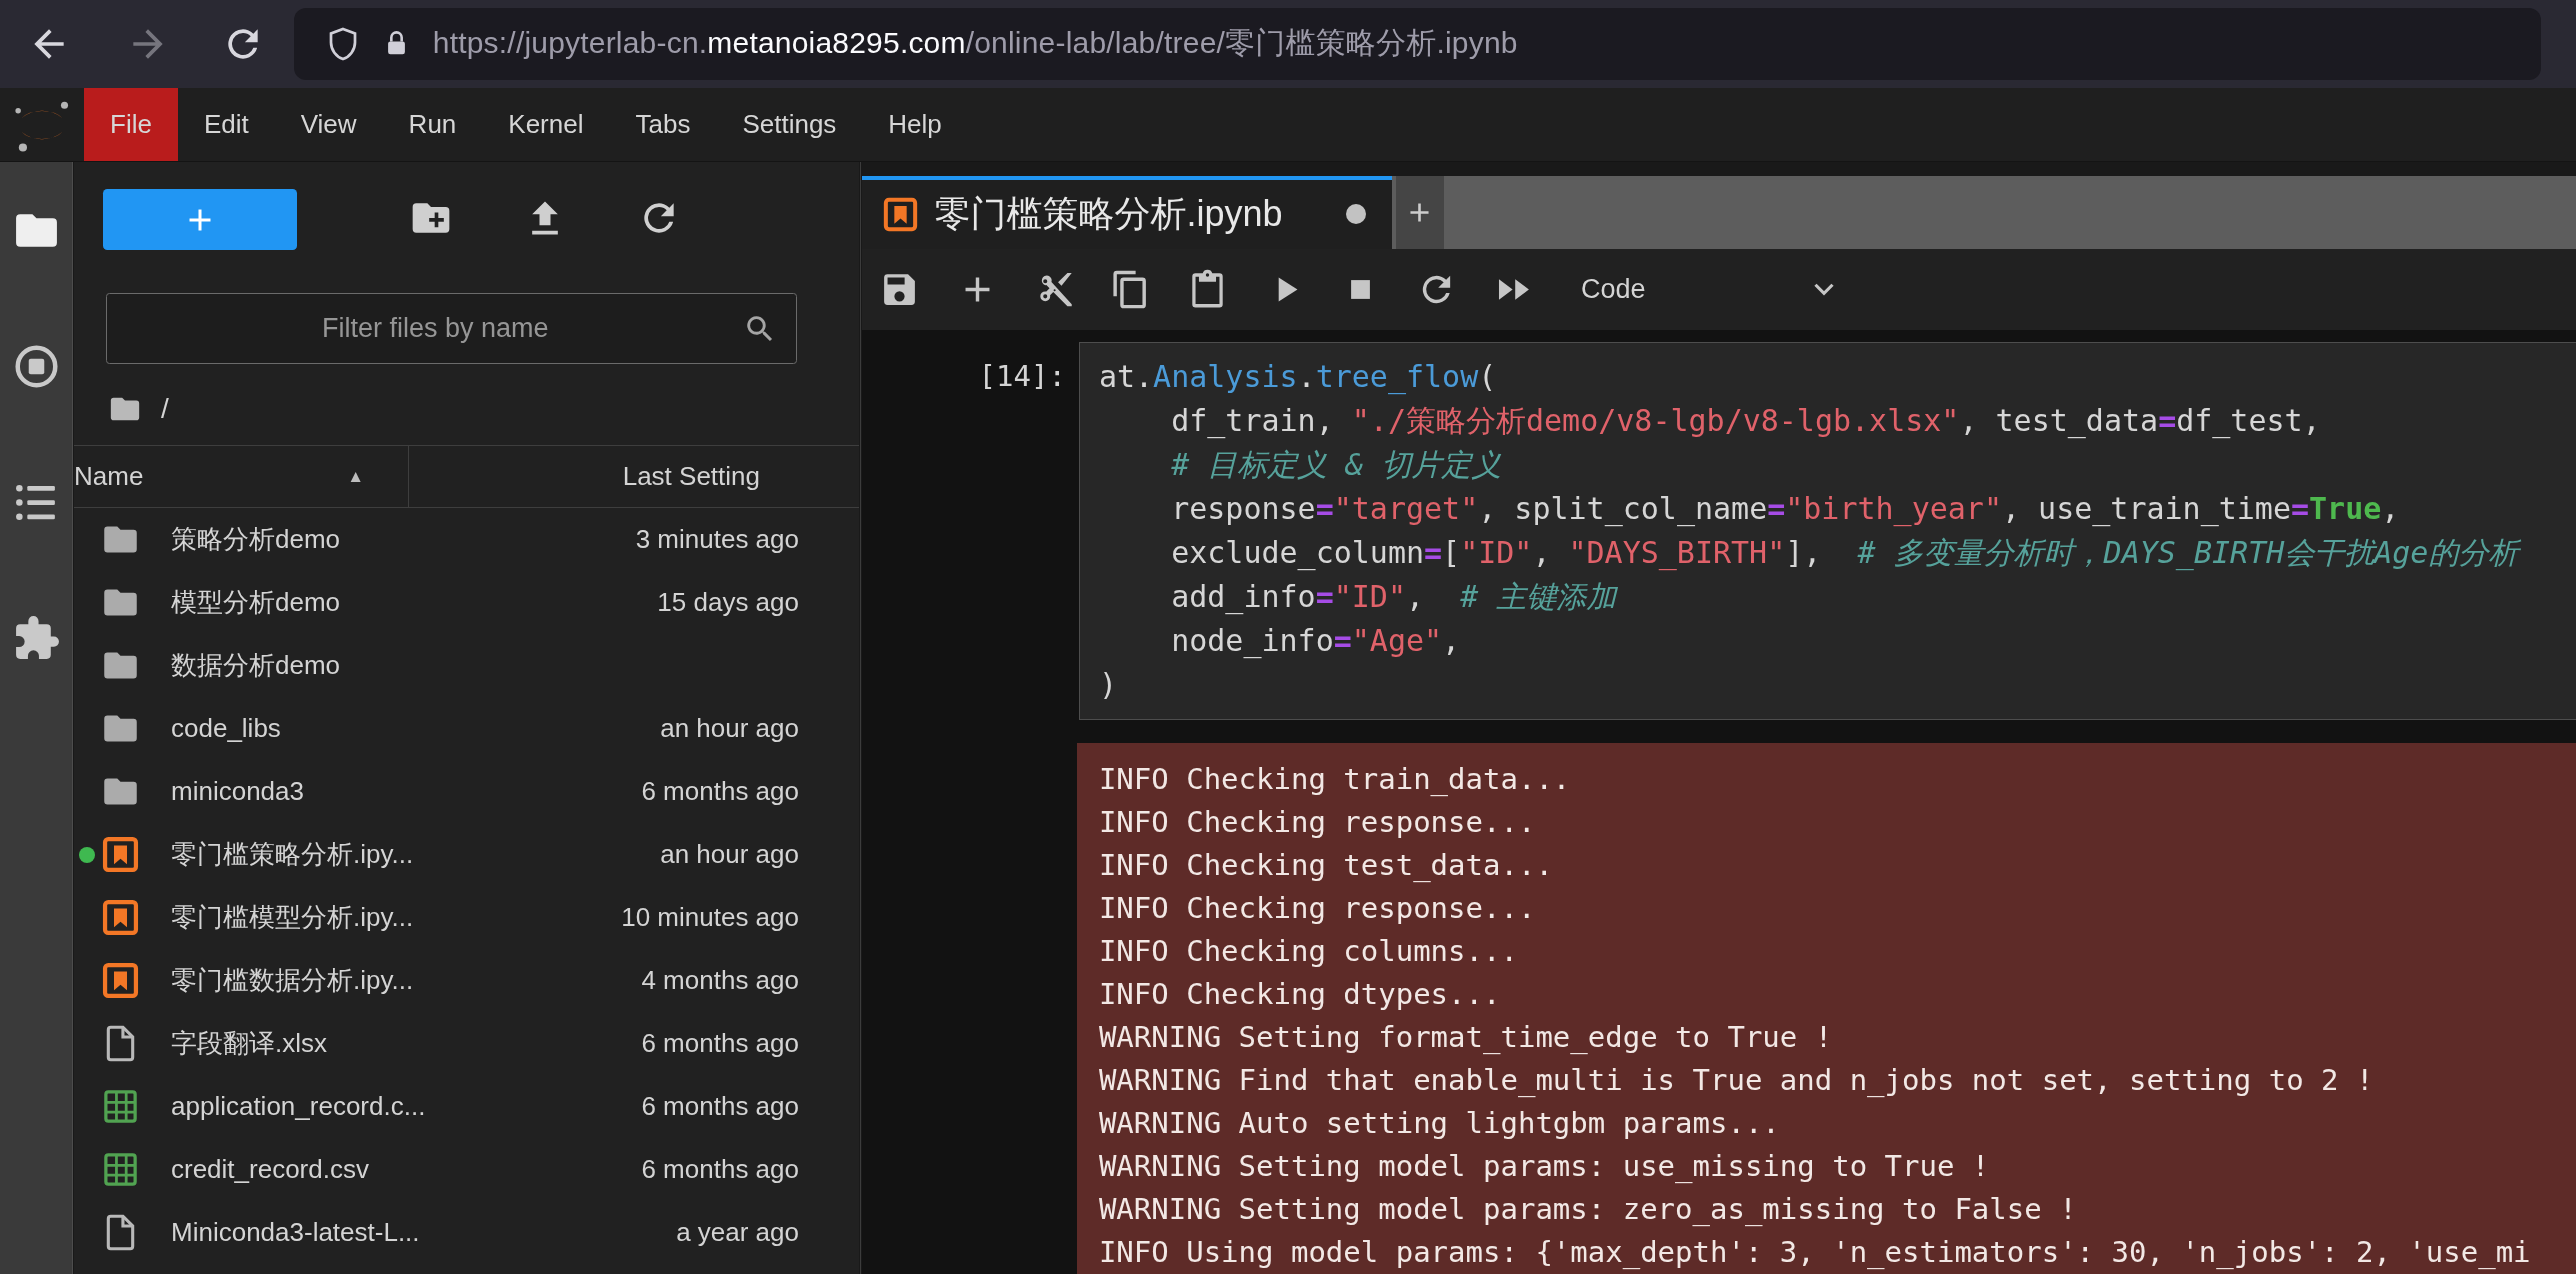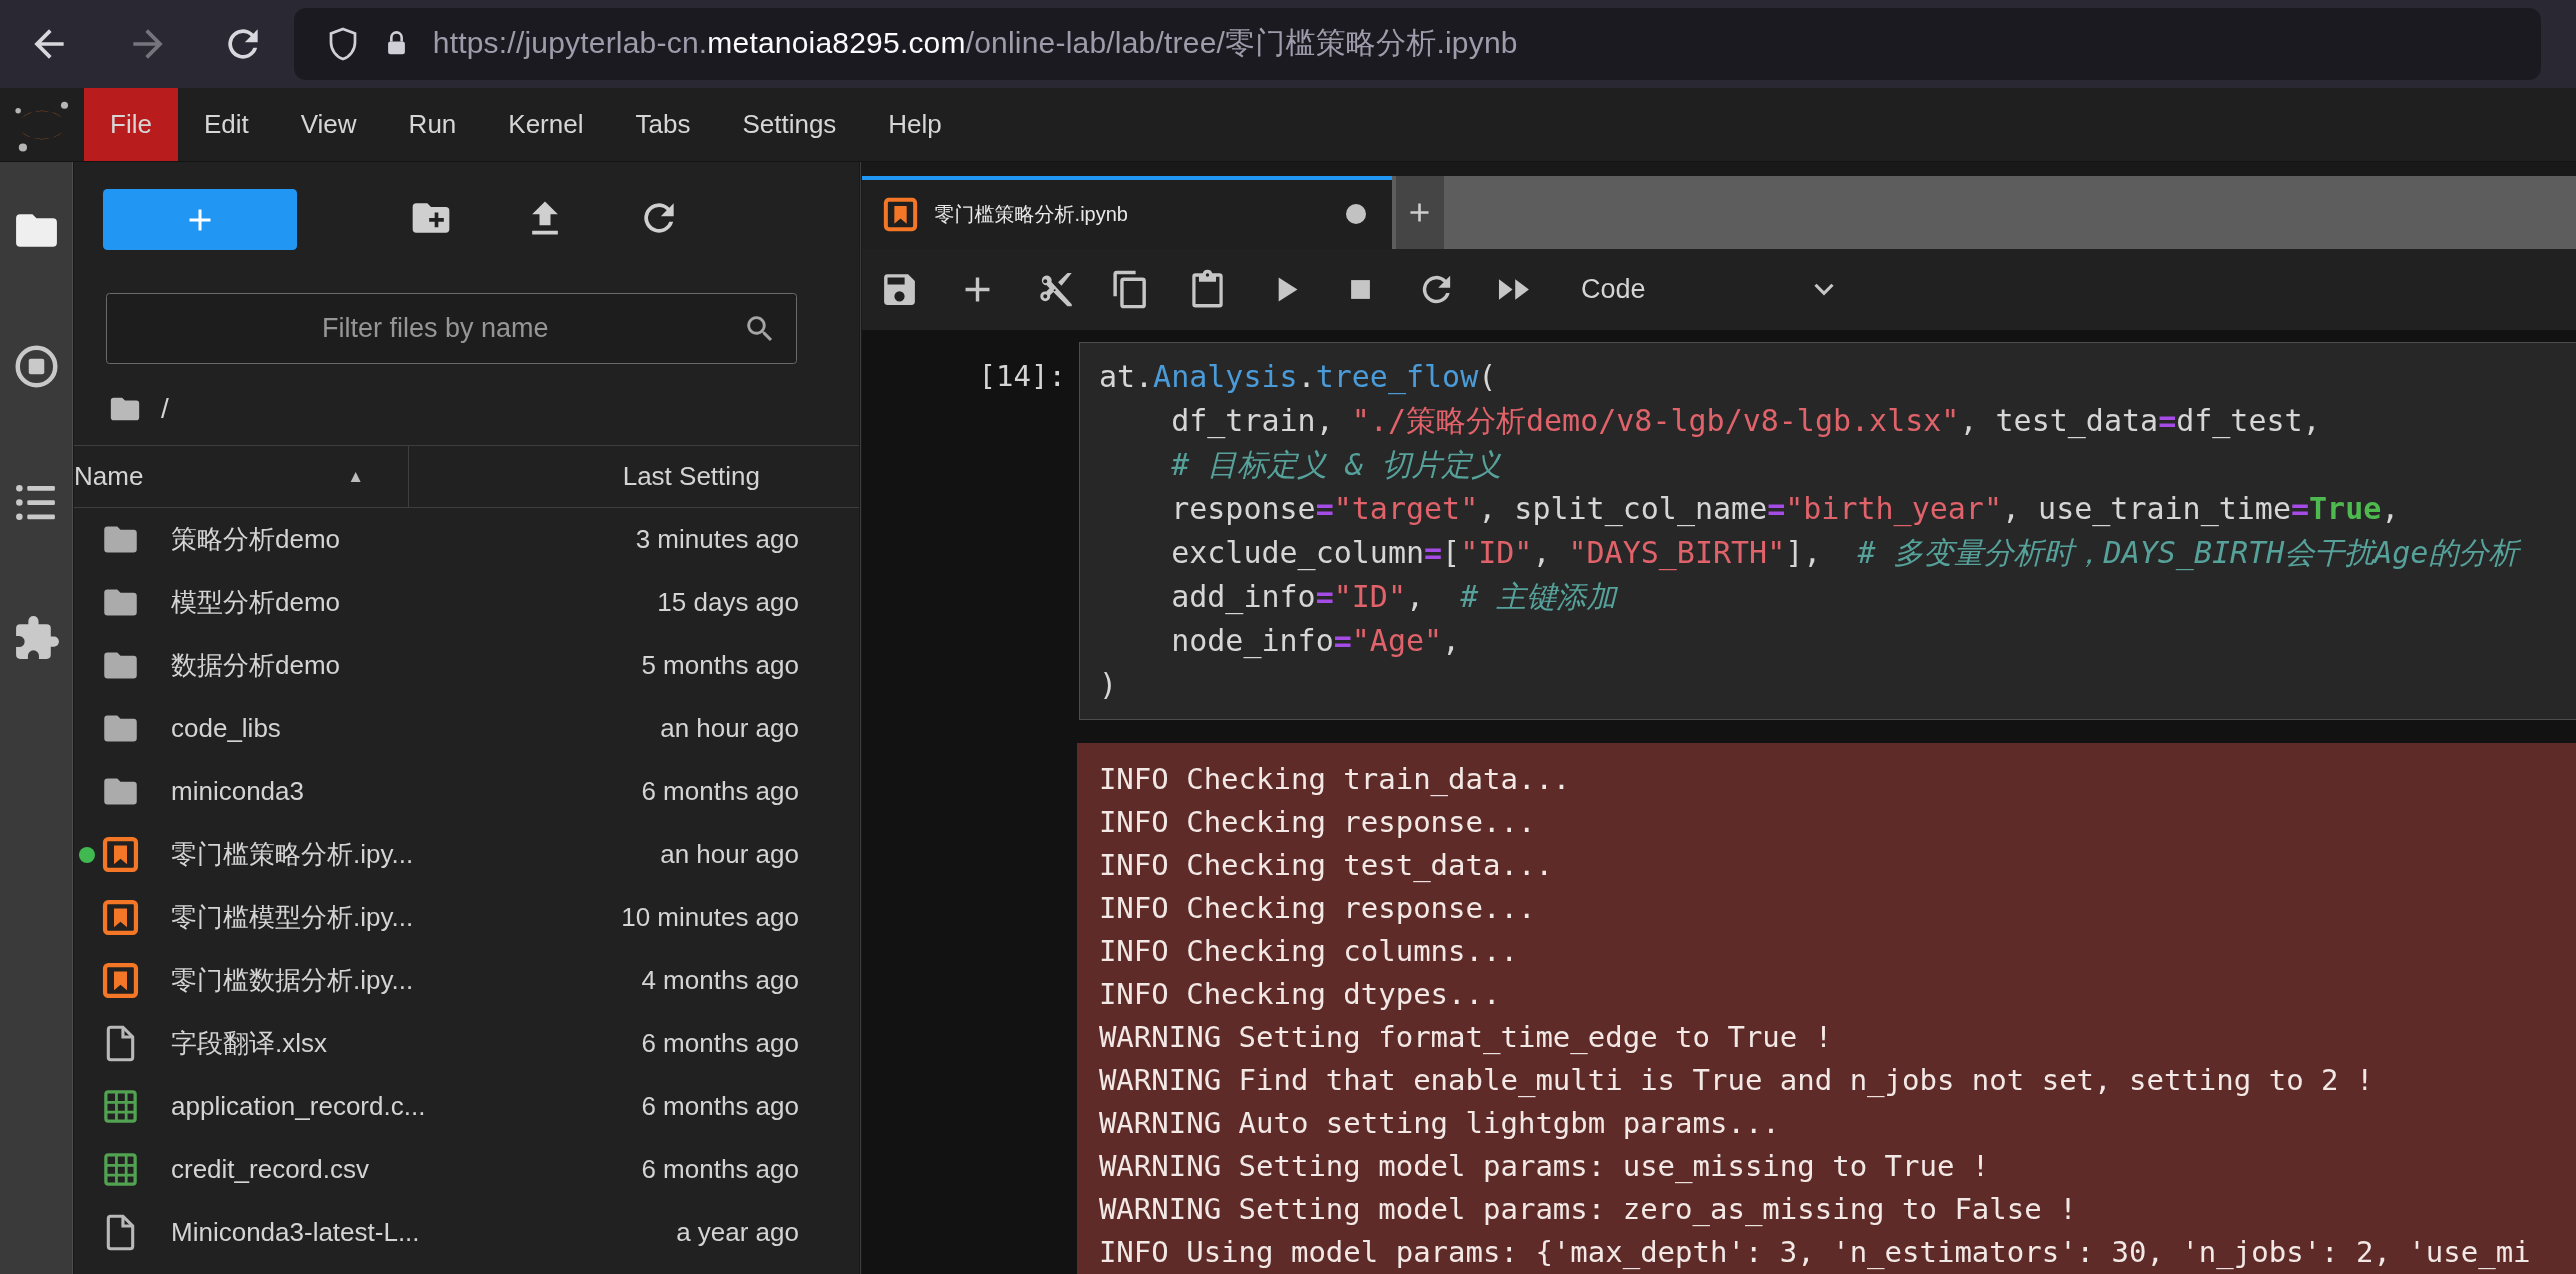--- a/index.html
+++ b/index.html
@@ -62,21 +62,21 @@
   .file-row .fname{font-size:26px;color:#d4d4d4;margin-left:31px;white-space:nowrap;overflow:hidden;}
   .file-row .ftime{flex:1;text-align:right;font-size:26px;color:#d4d4d4;padding-right:60px;white-space:nowrap;}
 
   
   .nb-panel{position:absolute;left:860px;top:0;width:1716px;height:1113px;background:#191919;
             border-left:0.9px solid #3c3c3c;box-sizing:border-box;}
   .tab-bar{position:absolute;left:0.9px;top:13.6px;width:1716px;height:73px;background:#5d5d5d;}
   .nb-tab{position:absolute;left:0;top:0;width:530px;height:73px;background:#1f1f1f;
           border-top:4.3px solid var(--accent);box-sizing:border-box;display:flex;align-items:center;}
   .nb-tab .icon{width:37px;height:37px;margin-left:20.4px;flex:0 0 auto;}
-  .nb-tab .tab-title{font-size:20px;color:#e8e8e8;margin-left:15.3px;white-space:nowrap;}
+  .nb-tab .tab-title{font-size:36px;color:#e8e8e8;margin-left:15.3px;white-space:nowrap;}
   .dirty-dot{width:20.4px;height:20.4px;border-radius:50%;background:#c2c2c2;margin-left:auto;margin-right:25.5px;}
   .tab-add{position:absolute;left:534px;top:0;width:48px;height:73px;background:#454545;
            display:flex;align-items:center;justify-content:center;color:#cdcdcd;}
   .tab-add .icon{width:31px;height:31px;}
   .nb-toolbar{position:absolute;left:0.9px;top:87px;width:1716px;height:82px;background:#212121;
               border-bottom:1.7px solid #101010;box-sizing:border-box;}
   .tb-btn{position:absolute;top:20.4px;width:41px;height:41px;color:#c6c6c6;}
   .celltype{position:absolute;left:719px;top:0;height:80px;display:flex;align-items:center;}
   .celltype .label{font-size:27px;color:#d4d4d4;}
   .celltype .icon{width:34px;height:34px;color:#c6c6c6;margin-left:162px;}
@@ -257,21 +257,20 @@
             <span class="fname">模型分析demo</span>
             <span class="ftime">15 days ago</span>
           </div>
           <div class="file-row">
             <span class="ficon icon" style="color:#ababab">
               <svg viewBox="0 0 24 24" fill="currentColor">
                 <path d="M10 4H4a2 2 0 0 0-2 2v12a2 2 0 0 0 2 2h16a2 2 0 0 0 2-2V8a2 2 0 0 0-2-2h-8z"></path>
               </svg>
             </span>
             <span class="fname">数据分析demo</span>
-            <span class="ftime">5 months ago</span>
           </div>
           <div class="file-row">
             <span class="ficon icon" style="color:#ababab">
               <svg viewBox="0 0 24 24" fill="currentColor">
                 <path d="M10 4H4a2 2 0 0 0-2 2v12a2 2 0 0 0 2 2h16a2 2 0 0 0 2-2V8a2 2 0 0 0-2-2h-8z"></path>
               </svg>
             </span>
             <span class="fname">code_libs</span>
             <span class="ftime">an hour ago</span>
           </div>

